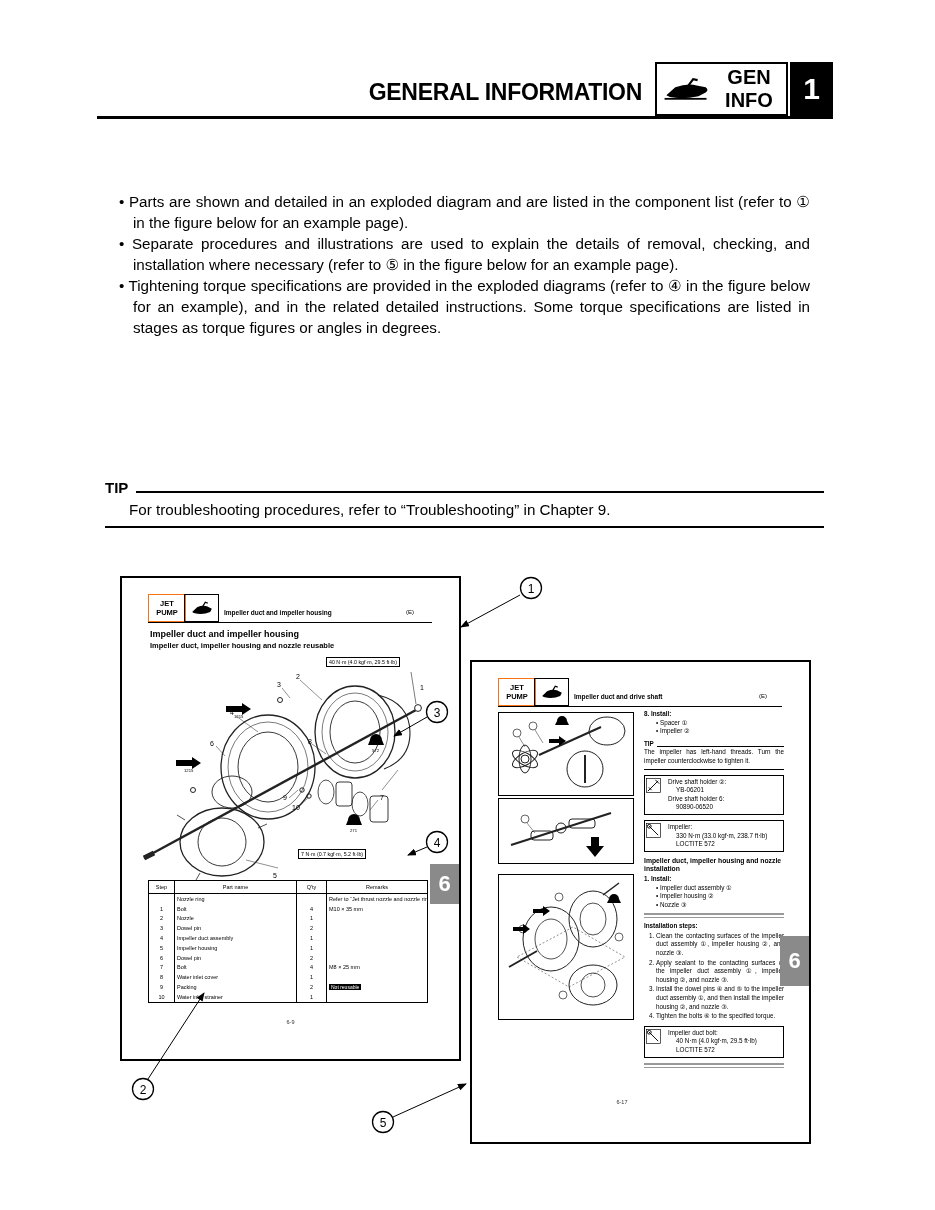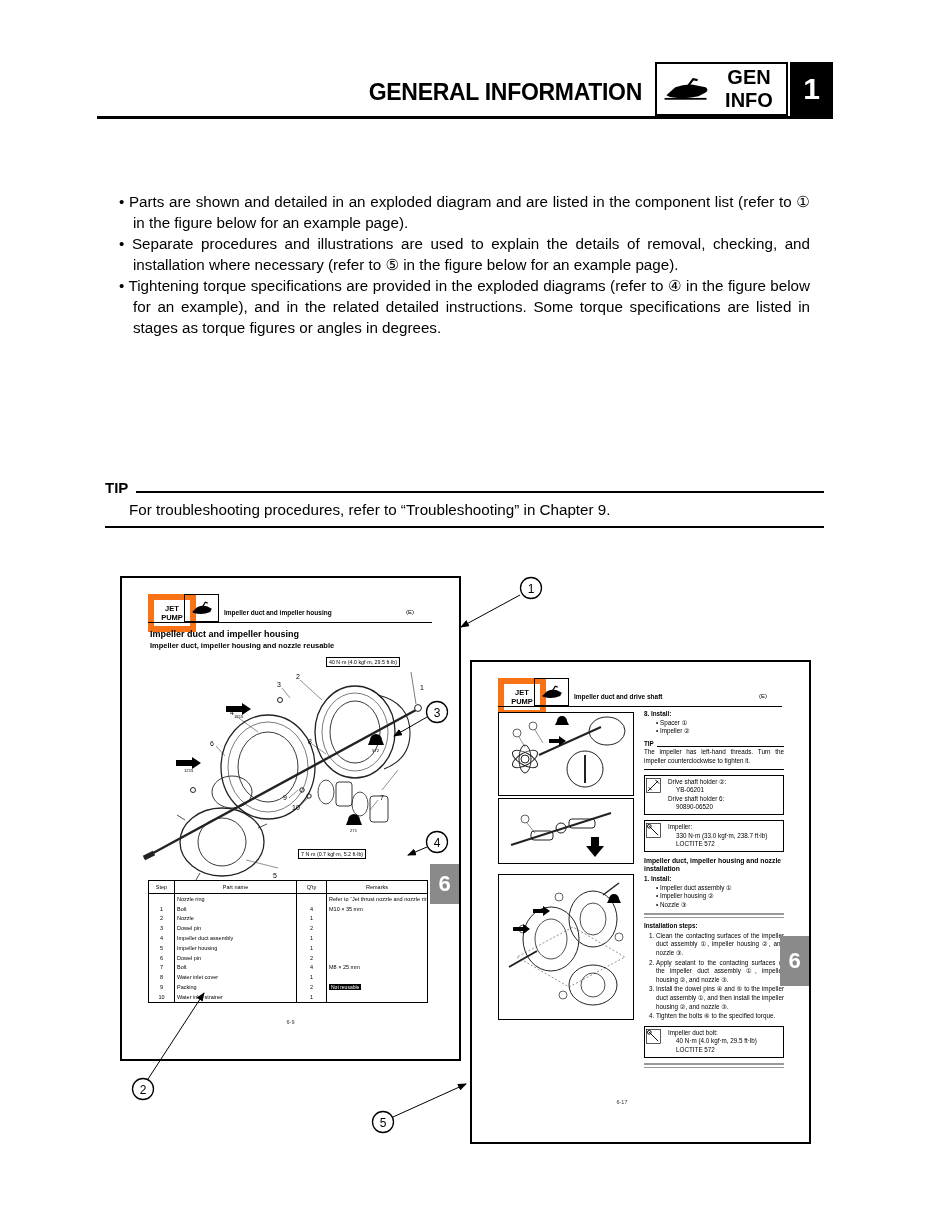--- a/index.html
+++ b/index.html
@@ -23,21 +23,21 @@
   ul.bullets li{padding-left:14px;text-indent:-14px;text-align:justify;line-height:21px;}
   ul.bullets li::before{content:"• ";}
   .tiprow{display:flex;align-items:flex-end;}
   .tiplabel{font-weight:bold;font-size:15px;}
   .tipline{flex:1;border-bottom:2px solid #000;margin-left:8px;margin-bottom:3px;}
   .tiptext{font-size:15.2px;}
   .hrule{background:#000;}
 
   
   .thumb{border:2px solid #000;background:#fff;}
-  .jp-box{border:6px solid #f97316;font-weight:bold;font-size:7.5px;line-height:9px;
+  .jp-box{border:1px solid #f97316;font-weight:bold;font-size:7.5px;line-height:9px;
           display:flex;flex-direction:column;align-items:center;justify-content:center;}
   .jp-icon{border:1px solid #000;display:flex;align-items:center;justify-content:center;}
   .ph-line{background:#000;height:1px;}
   .ph-title{font-size:6.5px;font-weight:bold;}
   .ph-ind{font-size:6px;}
   .h1s{font-size:9px;font-weight:bold;}
   .h2s{font-size:7.5px;font-weight:bold;}
   .tq-box{border:1px solid #000;font-size:5.3px;padding:1px 2px;background:#fff;white-space:nowrap;}
   .graytab{background:#8a8a8a;color:#fff;font-weight:bold;font-size:22px;
            display:flex;align-items:center;justify-content:center;}

